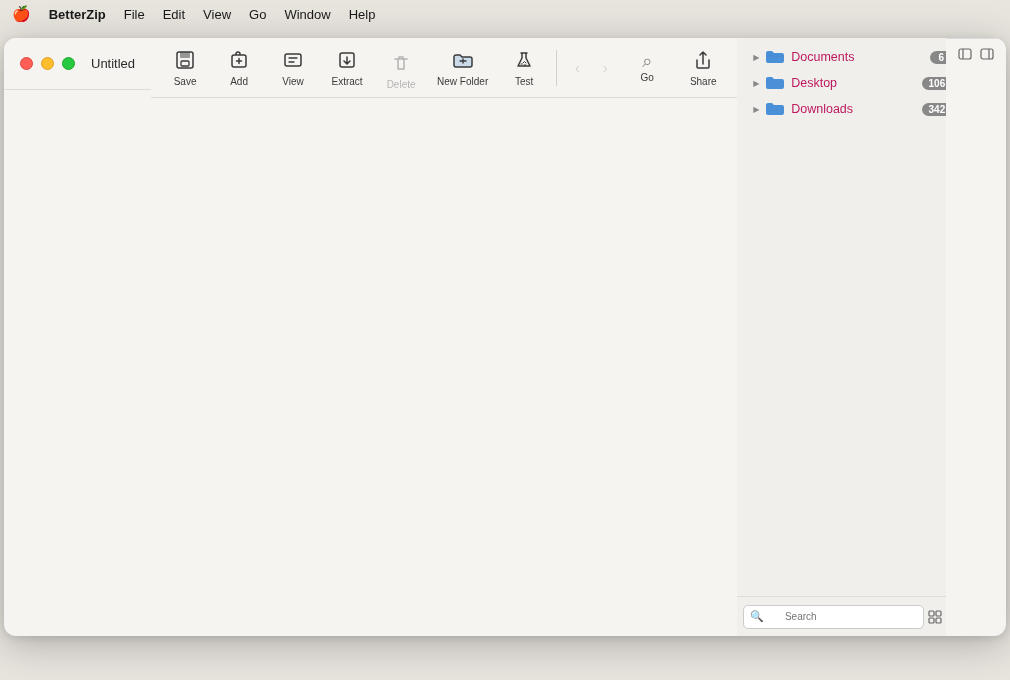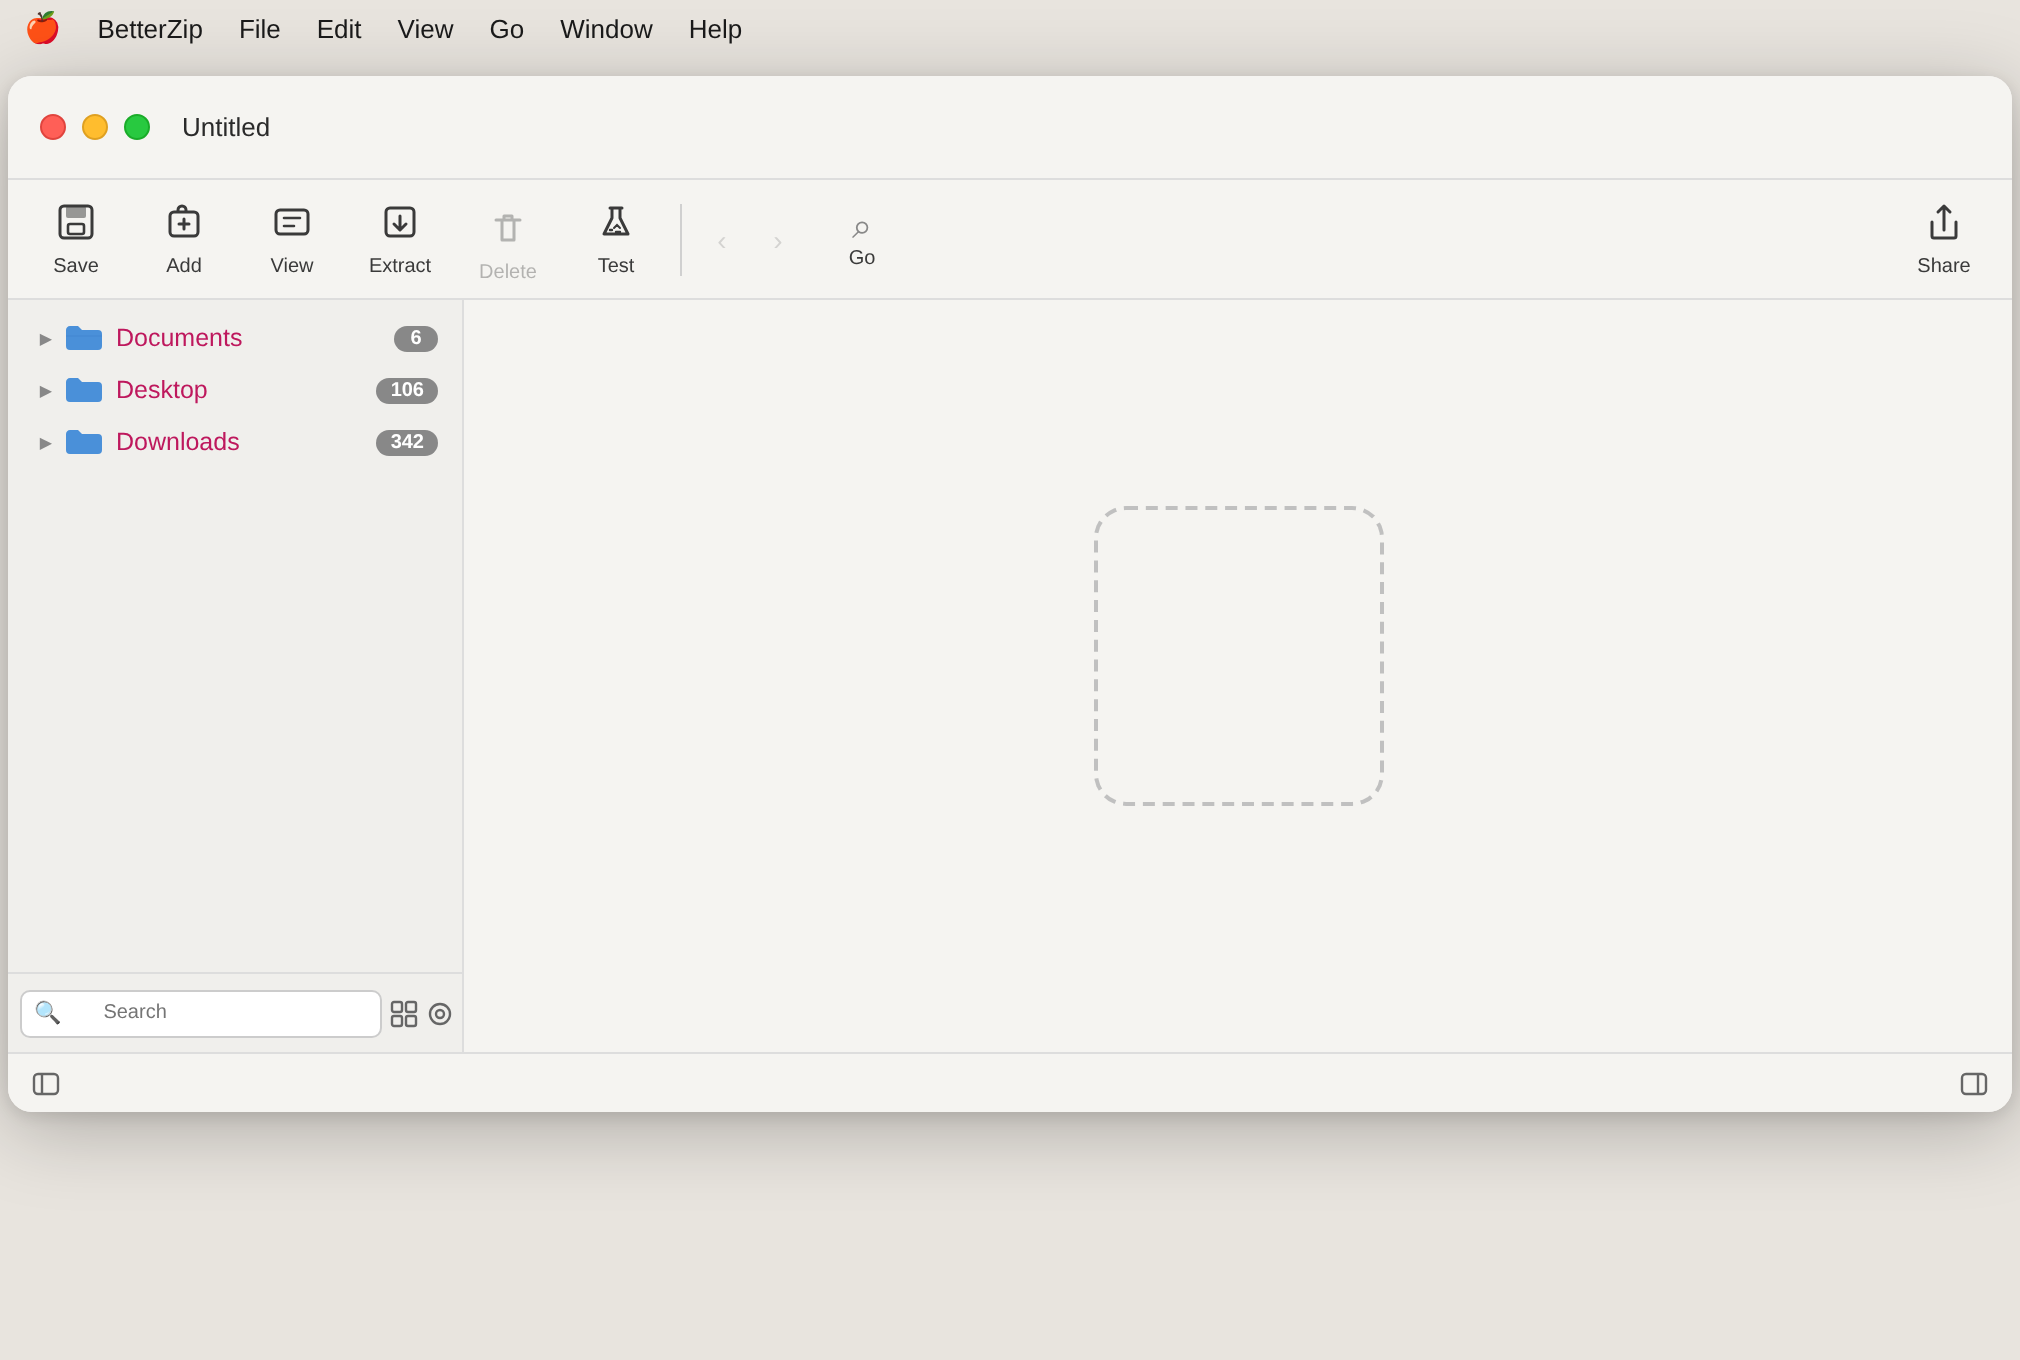--- a/index.html
+++ b/index.html
@@ -28,41 +28,41 @@
       font-size: 15px;
       cursor: pointer;
     }
     .menubar-item {
       font-size: 13px;
       font-weight: 500;
       color: #1a1a1a;
       cursor: default;
     }
     .menubar-item.app-name {
-      font-weight: 400;
+      font-weight: 700;
     }
 
     
     .window-wrapper {
       display: flex;
       justify-content: center;
       align-items: flex-start;
       flex: 1;
       padding: 10px 0 20px 0;
     }
 
     .window {
       width: 1002px;
-      height: 518px;
+      height: 598px;
       background: #f5f4f1;
       border-radius: 12px;
       box-shadow: 0 8px 40px rgba(0,0,0,0.25), 0 2px 8px rgba(0,0,0,0.1);
       overflow: hidden;
       display: flex;
-      flex-direction: column;
+      flex-direction: row;
     }
 
     
     .titlebar {
       display: flex;
       align-items: center;
       height: 52px;
       background: #f5f4f1;
       border-bottom: 1px solid #ddd;
       padding: 0 16px;
@@ -426,20 +426,29 @@
 
       <button class="toolbar-btn disabled">
         <span class="toolbar-icon">
           <svg width="22" height="22" viewBox="0 0 22 22" fill="none">
             <path d="M5 7h12M9 7V5h4v2M8 7v10h6V7H8z" stroke="#3a3a3a" stroke-width="1.5" stroke-linecap="round" stroke-linejoin="round"></path>
           </svg>
         </span>
         <span class="toolbar-label">Delete</span>
       </button>
 
+      <button class="toolbar-btn">
+        <span class="toolbar-icon">
+          <svg width="24" height="22" viewBox="0 0 24 22" fill="none">
+            <path d="M3 8c0-1.1.9-2 2-2h4l2 2h8a2 2 0 012 2v6a2 2 0 01-2 2H5a2 2 0 01-2-2V8z" stroke="#3a3a3a" stroke-width="1.5" fill="#4a90d9" fill-opacity="0.25"></path>
+            <path d="M15 12h-3m0 0H9m3 0v-2m0 2v2" stroke="#3a3a3a" stroke-width="1.4" stroke-linecap="round"></path>
+          </svg>
+        </span>
+        <span class="toolbar-label">New Folder</span>
+      </button>
 
       <button class="toolbar-btn">
         <span class="toolbar-icon">
           <svg width="22" height="22" viewBox="0 0 22 22" fill="none">
             <path d="M8 4h6M9 4v5l-4 8h12L13 9V4" stroke="#3a3a3a" stroke-width="1.5" stroke-linecap="round" stroke-linejoin="round"></path>
             <path d="M8 15h1M11 16h2" stroke="#3a3a3a" stroke-width="1.2" stroke-linecap="round"></path>
             <path d="M10 14l1.5-1.5L13 14" stroke="#3a3a3a" stroke-width="1" stroke-linecap="round"></path>
           </svg>
         </span>
         <span class="toolbar-label">Test</span>

